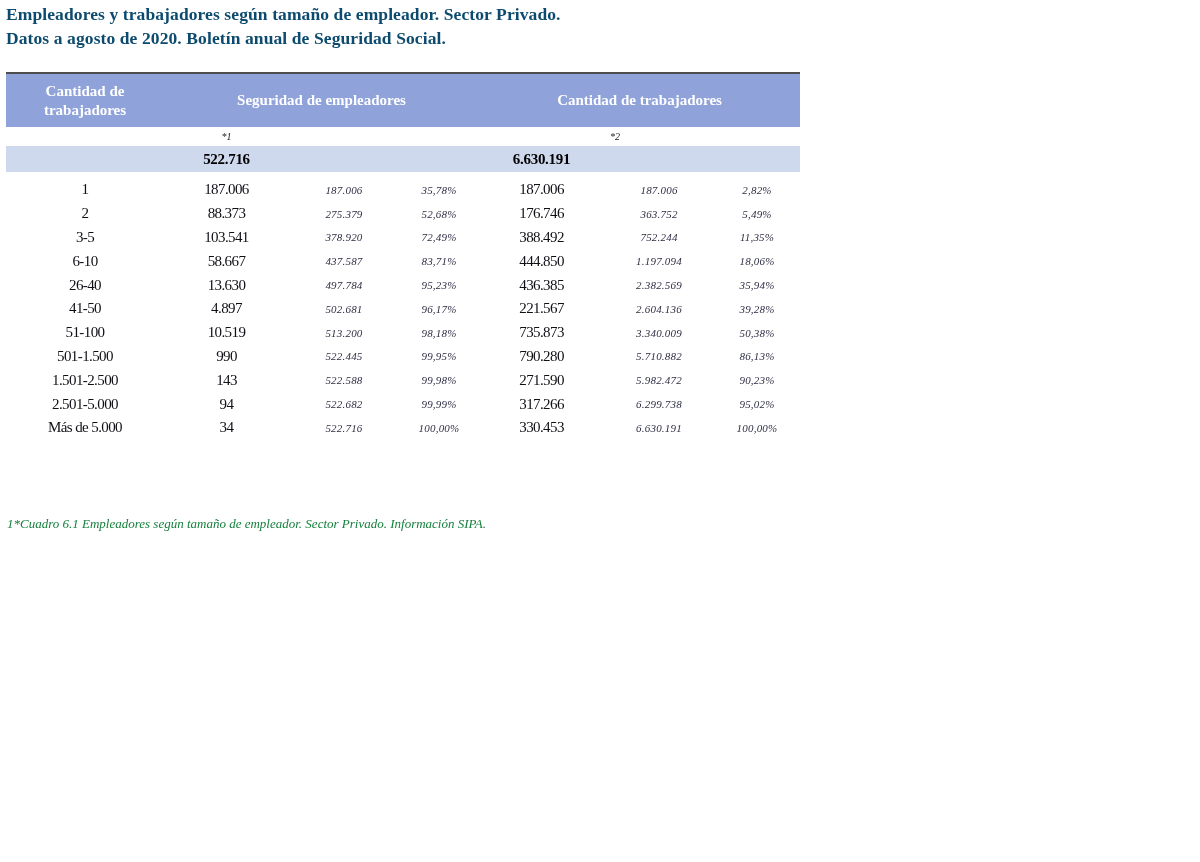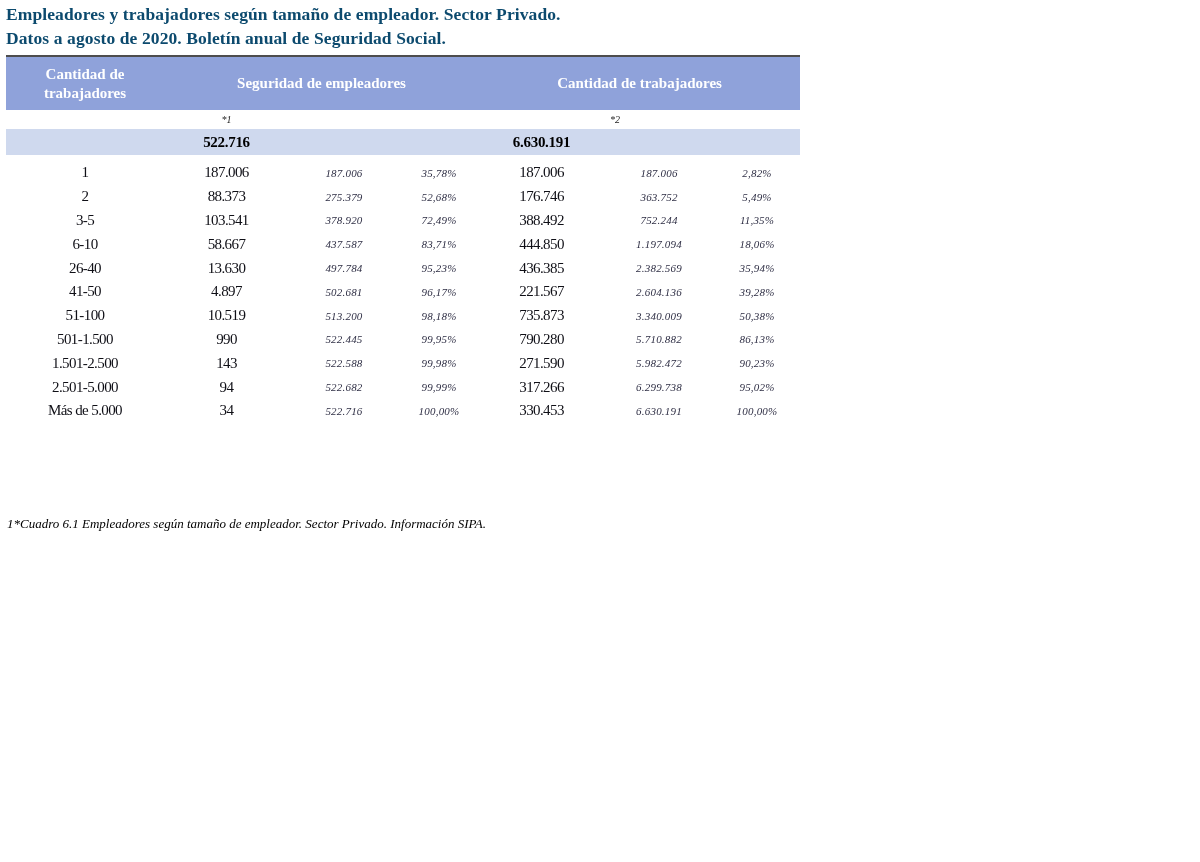--- a/index.html
+++ b/index.html
@@ -14,21 +14,21 @@
     width:1200px;height:862px;background:#ffffff;position:relative;
     font-family:"Liberation Serif","DejaVu Serif",serif;
     overflow:hidden;
   }
   .title{
     position:absolute;left:6px;top:2px;width:820px;
     font-size:17.5px;font-weight:bold;color:#0c4a6e;
     line-height:24px;letter-spacing:0.1px;
   }
   table.main{
-    position:absolute;left:6px;top:55px;width:794px;
+    position:absolute;left:6px;top:72px;width:794px;
     border-collapse:collapse;table-layout:fixed;
     border-top:2px solid var(--border-dark);
   }
   table.main td,table.main th{padding:0;margin:0;overflow:hidden;white-space:nowrap;}
   .head-row th{
     background:var(--header-bg);color:#ffffff;
     font-size:15px;font-weight:bold;height:53px;
     vertical-align:middle;text-align:center;line-height:19px;
   }
   .th-size{white-space:normal !important;padding:0 14px !important;}
@@ -46,21 +46,21 @@
   tbody.data td{height:23.8px;vertical-align:middle;background:#ffffff;}
   .c-size,.c-main{
     font-size:15px;text-align:center;color:var(--ink);letter-spacing:-0.6px;
   }
   .c-ital{
     font-size:11px;font-style:italic;text-align:center;
     color:var(--ink-italic);letter-spacing:0.2px;
   }
   .footnotes{
     position:absolute;left:7px;top:511px;
-    font-style:italic;font-size:13px;color:#000000;line-height:26px;
+    font-style:italic;font-size:13px;color:#15803d;line-height:26px;
   }
 </style>
 </head>
 <body>
 
 <div class="title">
   <div>Empleadores y trabajadores según tamaño de empleador. Sector Privado.</div>
   <div>Datos a agosto de 2020. Boletín anual de Seguridad Social.</div>
 </div>
 

